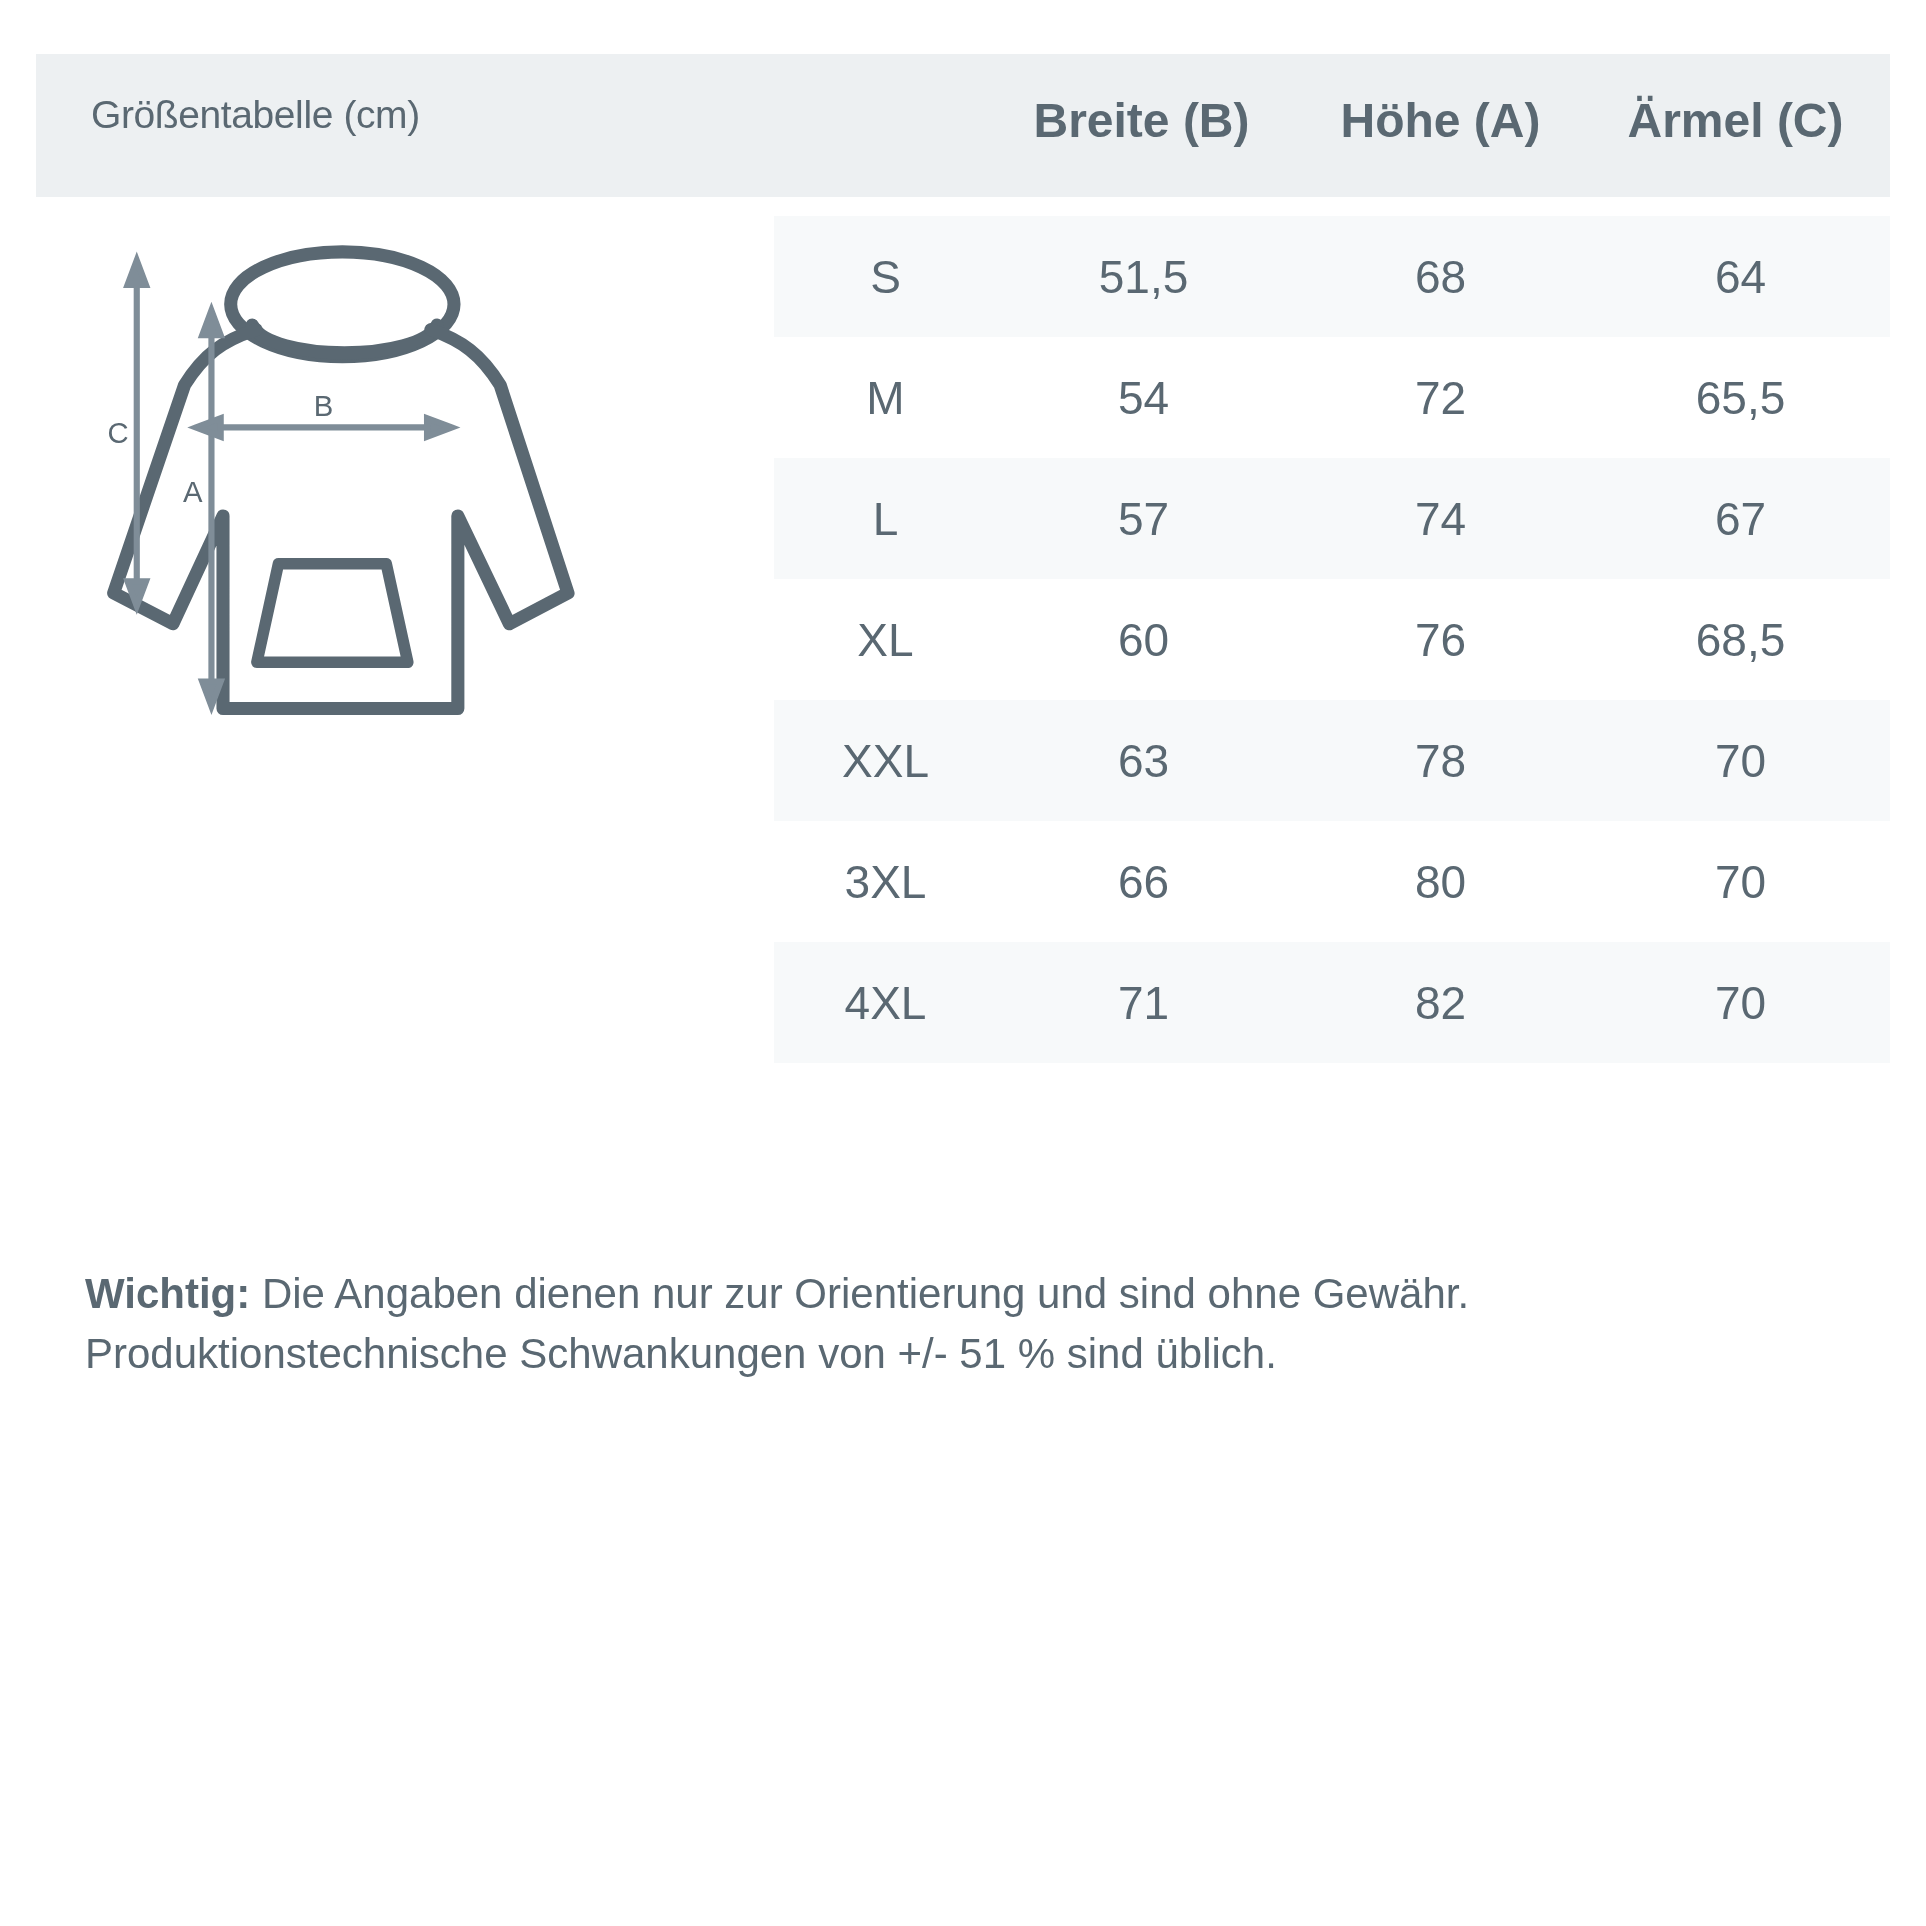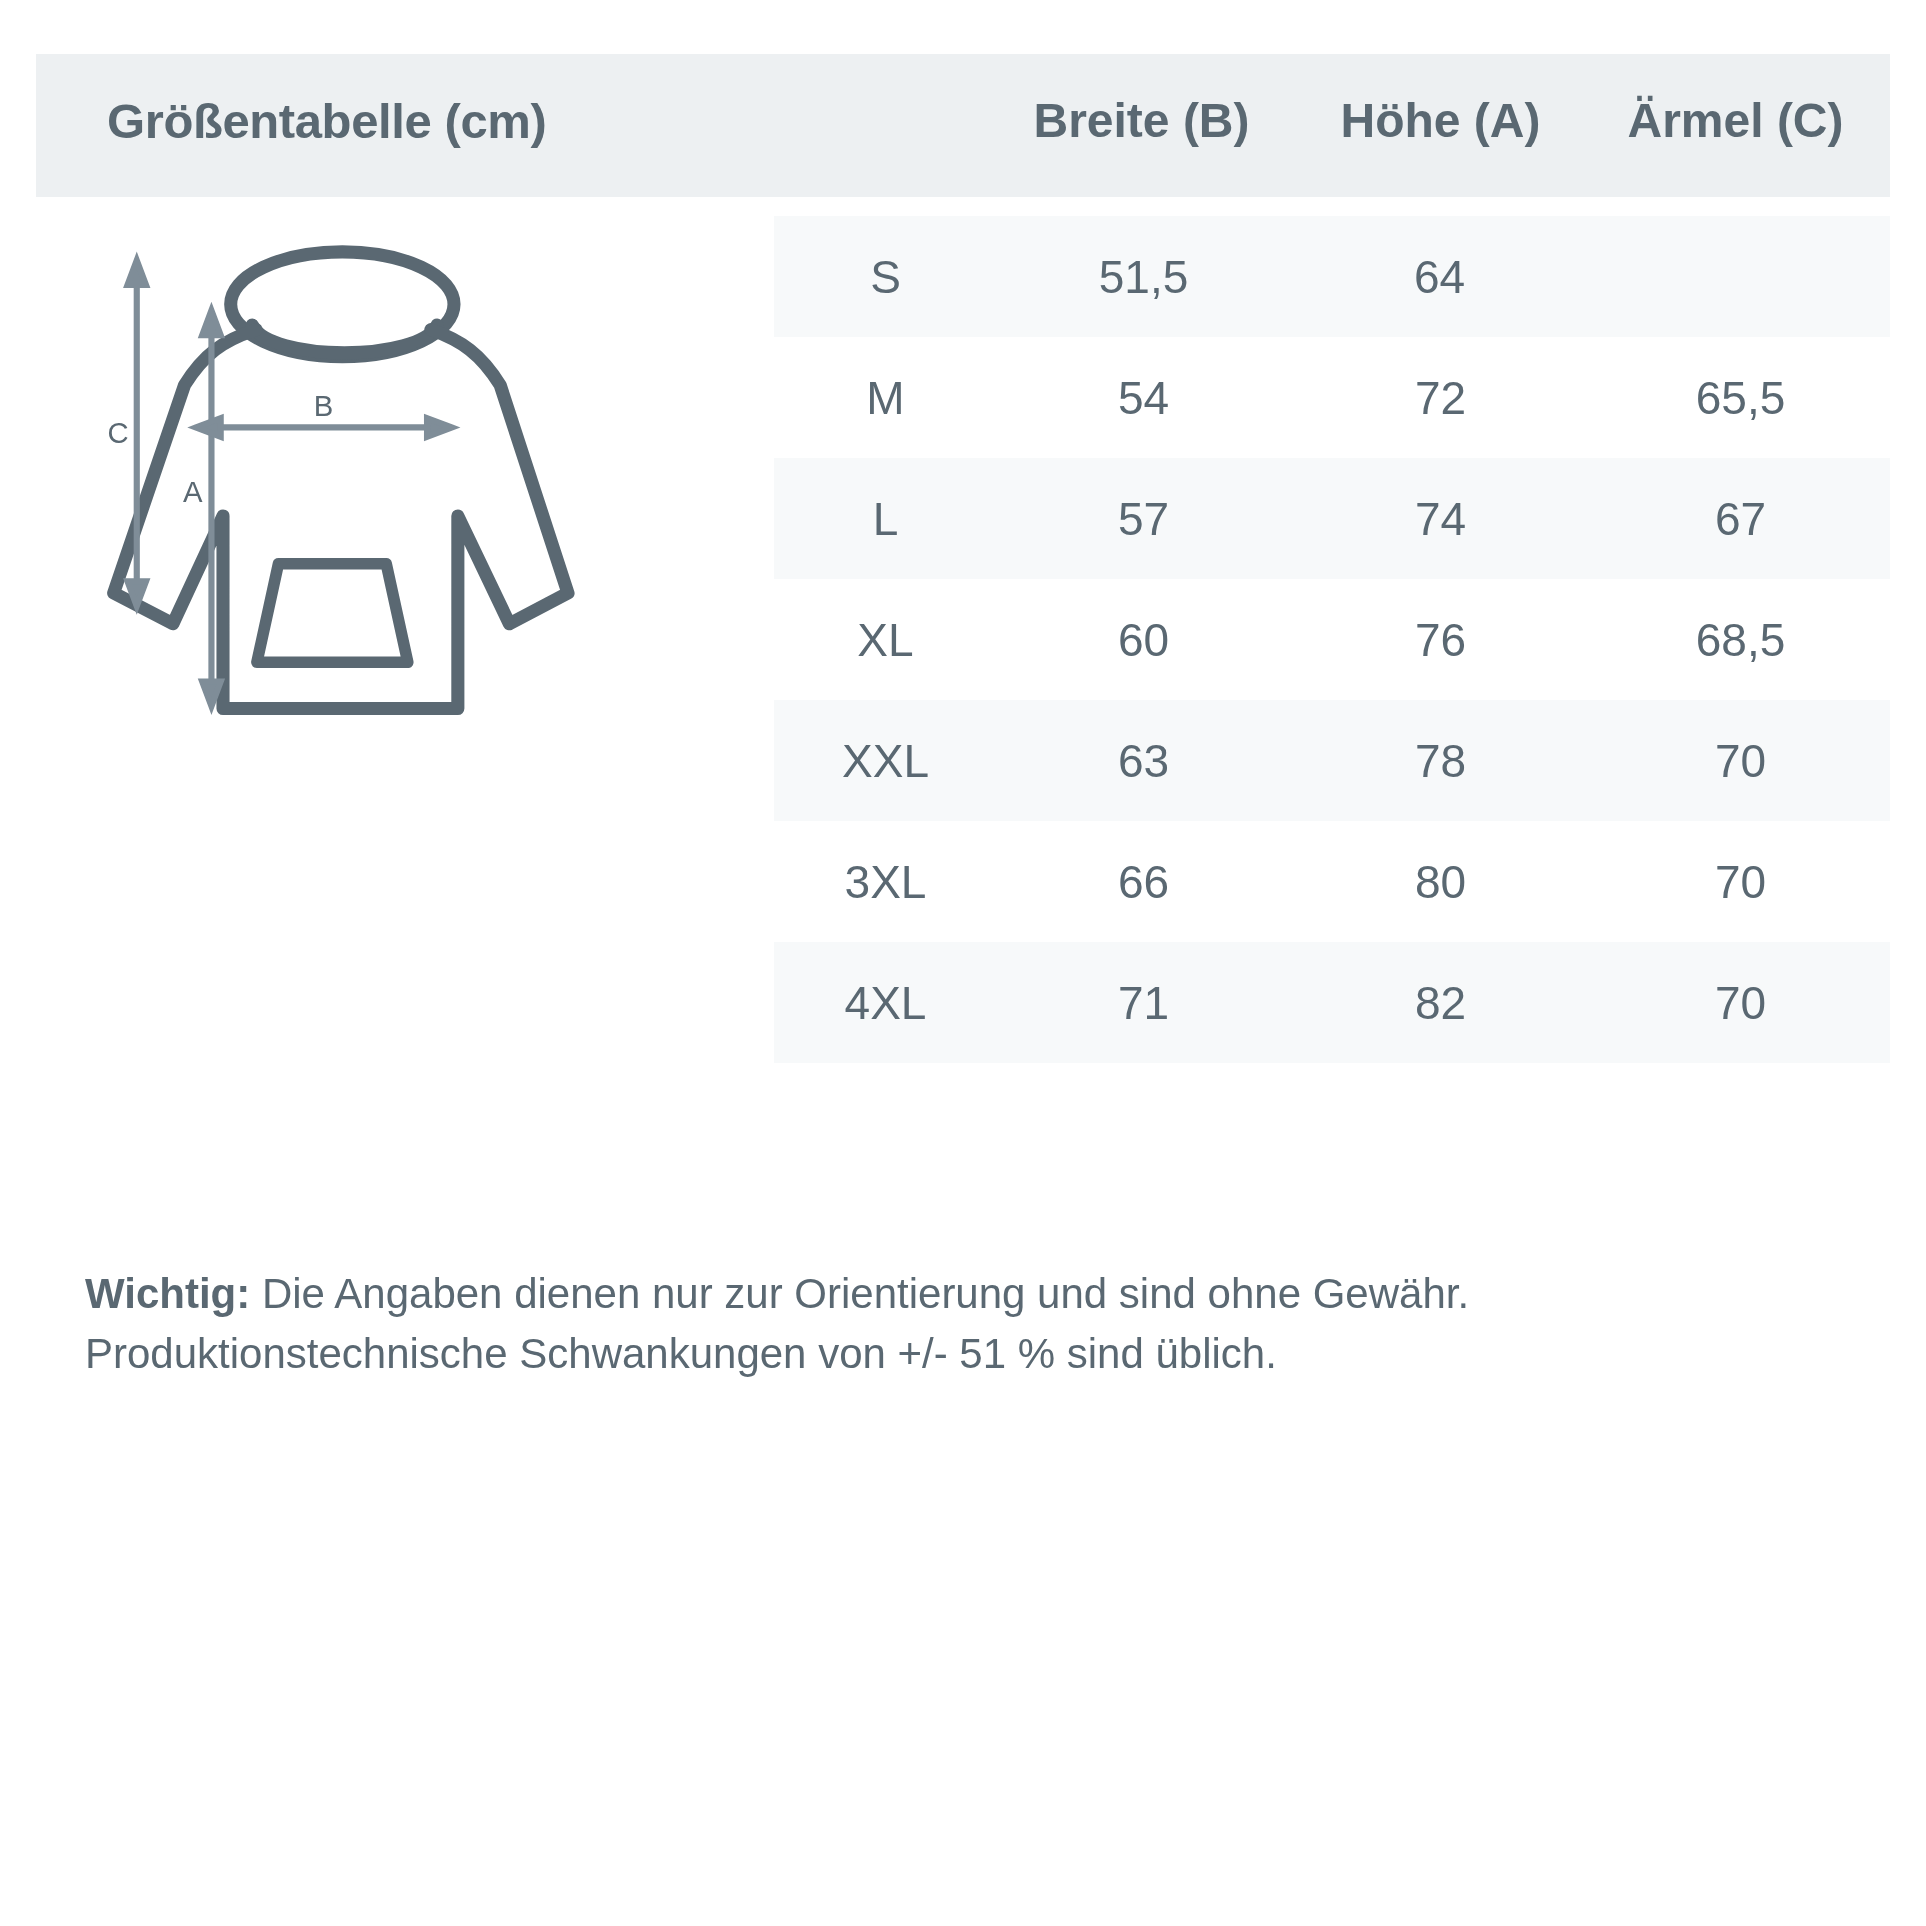--- a/index.html
+++ b/index.html
@@ -29,26 +29,25 @@
     top: 54px;
     width: 1854px;
     height: 143px;
     background: #edf0f2;
     box-sizing: border-box;
   }
   .header-title {
     position: absolute;
     left: 55px;
     top: 39px;
-    font-size: 49px;
-    font-weight: bold;
+    font-size: 39px;
+    font-weight: normal;
     color: #5a6872;
     letter-spacing: -0.4px;
     white-space: nowrap;
-    margin-left: 16px;
   }
   .header-cols {
     position: absolute;
     left: 955px;
     top: 39px;
     width: 902px;
     display: flex;
     align-items: flex-end;
   }
   .header-col {
@@ -169,20 +168,21 @@
       <text x="318" y="240" font-family="Liberation Sans, sans-serif" font-size="38" fill="#5a6872">B</text>
     </svg>
   </div>
 
   <div class="table">
 
 
     <div class="row alt">
       <div class="cell size">S</div>
       <div class="cell b">51,5</div>
+      <div class="cell h">68</div>
       <div class="cell s">64</div>
     </div>
 
     <div class="row">
       <div class="cell size">M</div>
       <div class="cell b">54</div>
       <div class="cell h">72</div>
       <div class="cell s">65,5</div>
     </div>
 

